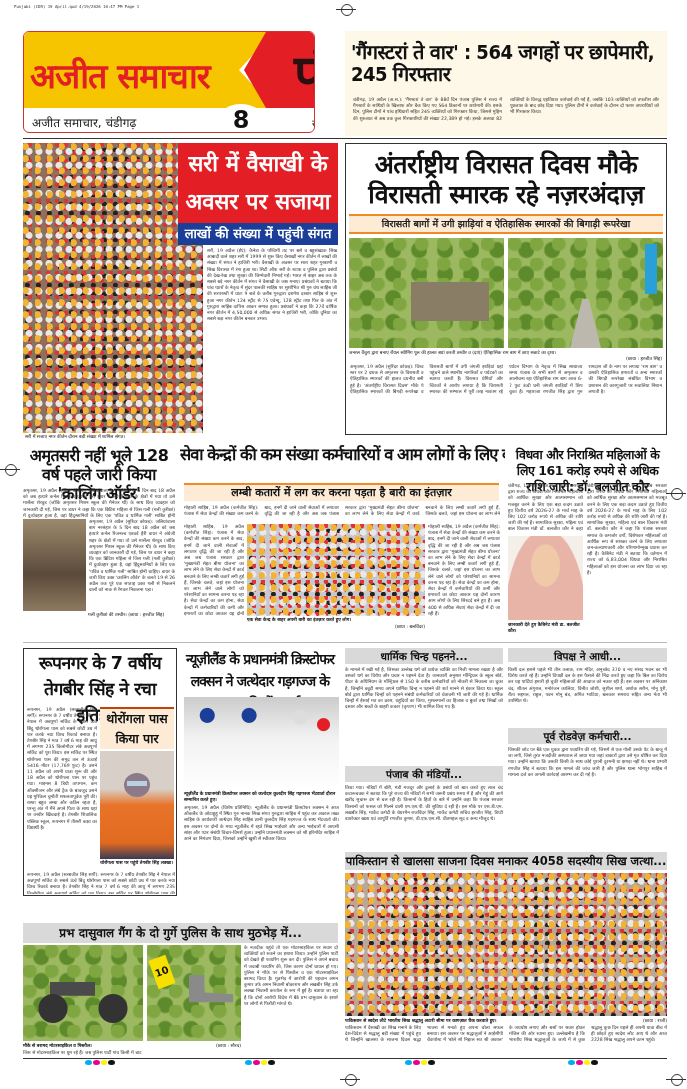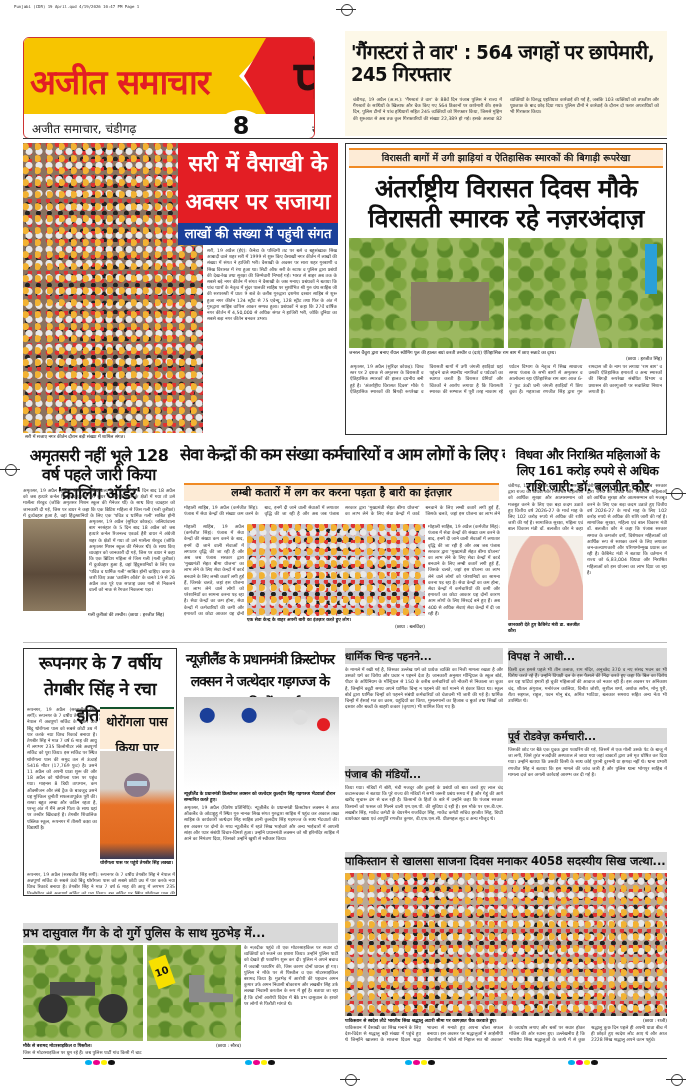--- a/index.html
+++ b/index.html
@@ -2,40 +2,40 @@
 <html><head>
 <meta charset="utf-8">
 <style>
 *{box-sizing:border-box;margin:0;padding:0}
 body{width:687px;height:1089px;background:#fff;font-family:"DejaVu Sans","Liberation Sans",sans-serif;position:relative;overflow:hidden;color:#111}
 .abs{position:absolute}
 .slug{left:14px;top:4px;font-size:4px;color:#333;font-family:"DejaVu Sans Mono",monospace;white-space:nowrap}
 .regmark{width:20px;height:20px}
 .regmark:before{content:"";position:absolute;left:0;top:9px;width:20px;height:1px;background:#333}
 .regmark:after{content:"";position:absolute;left:5px;top:4px;width:10px;height:10px;border:1px solid #333;border-radius:50%}
-.mast{left:23px;top:37px;width:292px;height:102px;border:1px solid #c33;border-radius:6px;overflow:hidden;background:#fff}
+.mast{left:23px;top:31px;width:292px;height:102px;border:1px solid #c33;border-radius:6px;overflow:hidden;background:#fff}
 .mast .yel{position:absolute;left:0;top:0;width:250px;height:76px;background:#f7c500;clip-path:polygon(0 0,100% 0,86% 50%,100% 100%,0 100%)}
 .mast .red{position:absolute;left:220px;top:0;width:100px;height:76px;background:#e31e24;clip-path:polygon(22% 0,100% 0,100% 100%,22% 100%,0 50%)}
 .mast .title1{position:absolute;left:6px;top:20px;font-size:34px;font-weight:bold;color:#e31e24;font-family:"DejaVu Serif",serif;letter-spacing:-1px;white-space:nowrap}
 .mast .title2{position:absolute;left:270px;top:4px;font-size:52px;font-weight:bold;color:#2a1010;font-family:"DejaVu Serif",serif;white-space:nowrap}
 .mast .pagenum{position:absolute;left:194px;top:72px;width:46px;height:32px;background:#fff;border-radius:50% 50% 0 0;text-align:center;font-size:24px;font-weight:bold;padding-top:2px}
 .mast .sub{position:absolute;left:8px;top:82px;font-size:12px;color:#222}
 .mast .date{position:absolute;left:288px;top:84px;font-size:10px;color:#222;white-space:nowrap}
 .lead{left:345px;top:31px;width:322px;height:105px;background:#fdf8e8}
 .lead h1{font-size:20px;line-height:22px;font-weight:bold;padding:10px 6px;font-family:"DejaVu Sans Condensed","DejaVu Sans",sans-serif;letter-spacing:-0.5px}
 .txt{font-size:4.6px;line-height:6.2px;color:#333;text-align:justify}
 .cols2{column-count:2;column-gap:8px}
 .cols4{column-count:4;column-gap:6px}
 .rule{height:1px;background:#333}
 .photo{background:linear-gradient(135deg,#9a8a70,#d9c9a0 40%,#7a6a50);overflow:hidden}
 .crowd{background:radial-gradient(circle at 20% 30%,#f2b233 0 3px,transparent 4px),radial-gradient(circle at 60% 60%,#e8e8e8 0 3px,transparent 4px),radial-gradient(circle at 80% 20%,#d33 0 2px,transparent 3px),radial-gradient(circle at 40% 80%,#222 0 2px,transparent 3px),#8a7260;background-size:12px 12px,10px 14px,9px 8px,11px 9px}
 .green{background:radial-gradient(circle at 30% 30%,#7fa640 0 6px,transparent 8px),radial-gradient(circle at 70% 50%,#5d8a2a 0 7px,transparent 9px),#9cb860;background-size:22px 20px,26px 24px}
 .redhead{background:#e31e24;color:#fff;font-weight:bold;text-align:center}
 .bluehead{background:#1b3f99;color:#fff;font-weight:bold;text-align:center}
-.boxhead{background:#d9d9d9;font-weight:bold;color:#111}
+.boxhead{background:#d9d9d9;font-weight:bold;text-align:center;color:#111}
 .caption{font-size:4.6px;line-height:6px;color:#111}
 .cmyk{height:5px;width:30px;display:flex;gap:1px}
 .cmyk span{flex:1;border-radius:50%}
 </style>
 </head>
 <body>
 
 <div class="abs slug">Punjabi (CDR) 19 April.qxd   4/19/2026   10:47 PM   Page 1</div>
 <div class="abs regmark" style="left:336px;top:0"></div>
 <div class="abs regmark" style="left:0;top:460px"></div>
@@ -59,22 +59,22 @@
 </div>
 <div class="abs rule" style="left:23px;top:138px;width:644px"></div>
 
 <div class="abs crowd" style="left:23px;top:143px;width:180px;height:290px"></div>
 <div class="abs redhead" style="left:178px;top:143px;width:160px;height:80px;font-size:22px;line-height:38px;padding-top:2px">सरी में वैसाखी के अवसर पर सजाया नगर कीर्तन</div>
 <div class="abs bluehead" style="left:178px;top:223px;width:160px;height:22px;font-size:13px;line-height:22px">लाखों की संख्या में पहुंची संगत</div>
 <div class="abs txt" style="left:207px;top:248px;width:130px;height:180px;overflow:hidden">सरी, 19 अप्रैल (ईएं): कैनेडा के पश्चिमी तट पर बसे व बहुसंख्यक सिख आबादी वाले शहर सरी में 1999 से शुरू किए वैसाखी नगर कीर्तन में लाखों की संख्या में संगत ने हाजिरी भरी। वैसाखी के अवसर पर सारा शहर गुरबाणी व सिख विरासत में रंगा हुआ था। सिटी ऑफ सरी के स्टाफ व पुलिस द्वारा प्रबंधों की देख-रेख तथा सुरक्षा की जिम्मेवारी निभाई गई। भारत से बाहर अब तक के सबसे बड़े नगर कीर्तन में संगत ने वैसाखी के जश्न मनाए। प्रबंधकों ने बताया कि पांच प्यारों के नेतृत्व में सुंदर पालकी साहिब पर सुशोभित श्री गुरु ग्रंथ साहिब जी की सरपरस्ती में प्रातः 9 बजे के करीब गुरुद्वारा दशमेश दरबार साहिब से शुरू हुआ नगर कीर्तन 124 स्ट्रीट से 75 एवेन्यू, 128 स्ट्रीट तथा फिर के अंत में गुरुद्वारा साहिब वापिस आकर सम्पन्न हुआ। प्रबंधकों ने कहा कि 27वें वार्षिक नगर कीर्तन में 4,50,000 से अधिक संगत ने हाजिरी भरी, जोकि दुनिया का सबसे बड़ा नगर कीर्तन बनकर उभरा।</div>
 <div class="abs caption" style="left:25px;top:434px;width:180px">सरी में सजाए नगर कीर्तन दौरान बड़ी संख्या में शामिल संगत।</div>
 
 <div class="abs" style="left:345px;top:143px;width:322px;height:292px;border:1px solid #333">
+  <div style="font-size:25px;line-height:30px;font-weight:bold;text-align:center;padding:6px 4px 0;letter-spacing:-0.5px">अंतर्राष्ट्रीय विरासत दिवस मौके विरासती स्मारक रहे नज़रअंदाज़</div>
   <div style="margin:4px 3px 0;background:#fdebd6;border-top:2px solid #f08a24;border-bottom:2px solid #f08a24;font-size:9.5px;font-weight:bold;text-align:center;line-height:16px;color:#222">विरासती बागों में उगी झाड़ियां व ऐतिहासिक स्मारकों की बिगाड़ी रूपरेखा</div>
-  <div style="font-size:25px;line-height:30px;font-weight:bold;text-align:center;padding:6px 4px 0;letter-spacing:-0.5px">अंतर्राष्ट्रीय विरासत दिवस मौके विरासती स्मारक रहे नज़रअंदाज़</div>
   <div style="display:flex;gap:4px;margin:4px 3px 0;height:110px">
     <div class="green" style="flex:1;position:relative">
       <div style="position:absolute;left:40%;top:40%;width:50%;height:35%;background:#8a7d66"></div>
     </div>
     <div class="green" style="flex:1;position:relative">
       <div style="position:absolute;left:40%;bottom:0;width:20%;height:45%;background:#bcb8ad;clip-path:polygon(40% 0,60% 0,100% 100%,0 100%)"></div>
       <div style="position:absolute;right:6px;top:6px;width:12px;height:50px;background:#2aa0d8"></div>
     </div>
   </div>
   <div class="caption" style="margin:2px 3px 0">जनरल वैंचुरा द्वारा बनाए रॉयल स्वीमिंग पूल की हालत बयां करती तस्वीर व (दाएं) ऐतिहासिक राम बाग में छाए सन्नाटे का दृश्य।</div>
@@ -101,40 +101,40 @@
 <div class="abs txt" style="left:508px;top:483px;width:75px;height:50px;overflow:hidden">चंडीगढ़, 19 अप्रैल (अ.स.): पंजाब सरकार द्वारा राज्य की विधवा और निराश्रित महिलाओं को आर्थिक सुरक्षा और आत्मसम्मान को मजबूत करने के लिए एक बड़ा कदम उठाते हुए वित्तीय वर्ष 2026-27 के मार्च माह के लिए 102 करोड़ रुपये से अधिक की राशि जारी की गई है। सामाजिक सुरक्षा, महिला एवं बाल विकास मंत्री डॉ. बलजीत कौर ने कहा कि पंजाब सरकार समाज के कमजोर वर्गों, विशेषकर महिलाओं को आर्थिक रूप से सशक्त करने के लिए लगातार जन-कल्याणकारी और परिणामोन्मुख प्रयास कर रही है। कैबिनेट मंत्री ने बताया कि वर्तमान में राज्य को 6,83,004 विधवा और निराश्रित महिलाओं को इस योजना का लाभ दिया जा रहा है।</div>
 <div class="abs" style="left:508px;top:536px;width:75px;height:84px;background:radial-gradient(ellipse at 50% 35%,#f0c9a8 0 14px,transparent 15px),radial-gradient(ellipse at 50% 100%,#e8b4a8 0 40px,transparent 41px),#f4efe8"></div>
 <div class="abs caption" style="left:508px;top:622px;width:75px;font-weight:bold">जानकारी देते हुए कैबिनेट मंत्री डा. बलजीत कौर।</div>
 <div class="abs txt" style="left:587px;top:483px;width:80px;height:150px;overflow:hidden">चंडीगढ़, 19 अप्रैल (अ.स.): पंजाब सरकार द्वारा राज्य की विधवा और निराश्रित महिलाओं को आर्थिक सुरक्षा और आत्मसम्मान को मजबूत करने के लिए एक बड़ा कदम उठाते हुए वित्तीय वर्ष 2026-27 के मार्च माह के लिए 102 करोड़ रुपये से अधिक की राशि जारी की गई है। सामाजिक सुरक्षा, महिला एवं बाल विकास मंत्री डॉ. बलजीत कौर ने कहा कि पंजाब सरकार समाज के कमजोर वर्गों, विशेषकर महिलाओं को आर्थिक रूप से सशक्त करने के लिए लगातार जन-कल्याणकारी और परिणामोन्मुख प्रयास कर रही है। कैबिनेट मंत्री ने बताया कि वर्तमान में राज्य को 6,83,004 विधवा और निराश्रित महिलाओं को इस योजना का लाभ दिया जा रहा है।</div>
 
 <div class="abs rule" style="left:23px;top:642px;width:644px;background:#bbb"></div>
 
 <div class="abs" style="left:23px;top:648px;width:154px;height:248px;border:1px solid #333">
   <div style="font-size:17.5px;line-height:26px;font-weight:bold;text-align:center;letter-spacing:-0.5px;padding-top:1px">रूपनगर के 7 वर्षीय तेगबीर सिंह ने रचा इतिहास</div>
   <div class="txt" style="position:absolute;left:3px;top:58px;width:70px;height:165px;overflow:hidden">रूपनगर, 19 अप्रैल (सरबजीत सिंह सर्गी): रूपनगर के 7 वर्षीय तेगबीर सिंह ने नेपाल में अन्नपूर्णा सर्किट के सबसे ऊंचे बिंदु थोरोंगला पास को सबसे छोटी उम्र में पार करके नया विश्व रिकार्ड बनाया है। तेगबीर सिंह ने मात्र 7 वर्ष 6 माह की आयु में लगभग 235 किलोमीटर लंबे अन्नपूर्णा सर्किट को पूरा किया। इस सर्किट पर स्थित थोरोंगला पास की समुद्र तल से ऊंचाई 5416 मीटर (17,769 फुट) है। उसने 11 अप्रैल को अपनी यात्रा शुरू की और 18 अप्रैल को थोरोंगला पास पर पहुंच गया। माइनस 8 डिग्री तापमान, कम ऑक्सीजन और लंबे ट्रैक के बावजूद उसने यह मुश्किल चुनौती सफलतापूर्वक पूरी की। रास्ता बहुत लम्बा और कठिन रहता है, परन्तु अंत में मैंने अपने पिता के साथ यहां पर तस्वीर खिंचवाई है। तेगबीर शिवालिक पब्लिक स्कूल, रूपनगर में तीसरी कक्षा का विद्यार्थी है।</div>
-  <div style="position:absolute;left:76px;top:58px;width:74px;height:42px;border-top:2px solid #14532d;background:#fdebd6;font-size:12.5px;font-weight:bold;text-align:center;line-height:26px">थोरोंगला पास किया पार</div>
+  <div style="position:absolute;left:76px;top:58px;width:74px;height:42px;border-top:2px solid #c2410c;background:#fdebd6;font-size:12.5px;font-weight:bold;text-align:center;line-height:20px">थोरोंगला पास किया पार</div>
   <div style="position:absolute;left:76px;top:102px;width:74px;height:108px;background:linear-gradient(180deg,#d8d0c8 0,#d8d0c8 35%,#e8742a 50%,#e06a20 85%,#3a3a55 100%)">
     <div style="position:absolute;left:24px;top:22px;width:26px;height:24px;border-radius:50%;background:#8c7a8a"></div>
     <div style="position:absolute;left:27px;top:30px;width:20px;height:5px;background:#b8d0e0"></div>
   </div>
   <div class="caption" style="position:absolute;left:76px;top:211px;width:74px;font-weight:bold">थोरोंगला पास पर पहुंचे तेगबीर सिंह लक्खा।</div>
   <div class="txt" style="position:absolute;left:3px;top:223px;width:148px;height:22px;overflow:hidden">रूपनगर, 19 अप्रैल (सरबजीत सिंह सर्गी): रूपनगर के 7 वर्षीय तेगबीर सिंह ने नेपाल में अन्नपूर्णा सर्किट के सबसे ऊंचे बिंदु थोरोंगला पास को सबसे छोटी उम्र में पार करके नया विश्व रिकार्ड बनाया है। तेगबीर सिंह ने मात्र 7 वर्ष 6 माह की आयु में लगभग 235 किलोमीटर लंबे अन्नपूर्णा सर्किट को पूरा किया। इस सर्किट पर स्थित थोरोंगला पास की समुद्र तल से ऊंचाई 5416 मीटर (17,769 फुट) है। उसने 11 अप्रैल को अपनी यात्रा शुरू की और 18 अप्रैल को थोरोंगला पास पर पहुंच गया। माइनस 8 डिग्री तापमान, कम ऑक्सीजन और लंबे ट्रैक के बावजूद उसने यह मुश्किल चुनौती सफलतापूर्वक पूरी की। रास्ता बहुत लम्बा और कठिन रहता है, परन्तु अंत में मैंने अपने पिता के साथ यहां पर तस्वीर खिंचवाई है। तेगबीर शिवालिक पब्लिक स्कूल, रूपनगर में तीसरी कक्षा का विद्यार्थी है।</div>
 </div>
 
 <div class="abs" style="left:182px;top:648px;width:156px;font-size:14px;line-height:22px;font-weight:bold;text-align:center;letter-spacing:-0.8px">न्यूज़ीलैंड के प्रधानमंत्री क्रिस्टोफर लक्सन ने जत्थेदार गड़गज्ज के साथ की भेंटवार्ता</div>
 <div class="abs" style="left:184px;top:697px;width:155px;height:92px;background:radial-gradient(circle at 15% 20%,#1b3f99 0 7px,transparent 8px),radial-gradient(circle at 42% 20%,#1b3f99 0 7px,transparent 8px),radial-gradient(circle at 75% 22%,#ddd 0 7px,transparent 8px),radial-gradient(circle at 90% 30%,#e31e24 0 6px,transparent 7px),linear-gradient(180deg,#ccc 0,#f2f2f2 45%,#fff 100%)"></div>
 <div class="abs caption" style="left:184px;top:791px;width:155px;font-weight:bold">न्यूज़ीलैंड के प्रधानमंत्री क्रिस्टोफर लक्सन को जत्थेदार कुलदीप सिंह गड़गज्ज भेंटवार्ता दौरान सम्मानित करते हुए।</div>
 <div class="abs txt" style="left:184px;top:805px;width:155px;height:80px;overflow:hidden">अमृतसर, 19 अप्रैल (विशेष प्रतिनिधि): न्यूज़ीलैंड के प्रधानमंत्री क्रिस्टोफर लक्सन ने आज ऑकलैंड के ओटाहुहू में स्थित गुरु नानक सिख संगत गुरुद्वारा साहिब में पहुंच कर अकाल तख्त साहिब के कार्यकारी जत्थेदार सिंह साहिब ज्ञानी कुलदीप सिंह गड़गज्ज के साथ भेंटवार्ता की। इस अवसर पर दोनों के मध्य न्यूज़ीलैंड में रहते सिख भाईचारे और अन्य भाईचारों में आपसी सांझ और प्यार संबंधी विचार-विमर्श हुआ। उन्होंने प्रधानमंत्री लक्सन को श्री हरिमंदिर साहिब में आने का निमंत्रण दिया, जिसको उन्होंने खुशी से स्वीकार किया।</div>
 
 <div class="abs boxhead" style="left:345px;top:648px;width:158px;height:16px;font-size:10.5px;line-height:16px">धार्मिक चिन्ह पहनने...</div>
 <div class="abs txt" style="left:345px;top:667px;width:158px;height:95px;overflow:hidden">के मामले में रखी गई है, जिसका उल्लेख धर्म को प्रत्येक व्यक्ति का निजी मामला रखता है और उसको धर्म का विरोध और प्रचार न पहनने देता है। जानकारी अनुसार मॉन्ट्रियल के स्कूल बोर्ड, पीटर के अधिनियम के मॉन्ट्रियल से 150 के करीब कर्मचारियों को नौकरी से निकाला जा चुका है, जिन्होंने ड्यूटी समय अपने धार्मिक चिन्ह न पहनने की शर्त मानने से इंकार किया था। स्कूल बोर्ड द्वारा धार्मिक चिन्हों को पहनने संबंधी कर्मचारियों को चेतावनी भी जारी की गई है। धार्मिक चिन्हों में ईसाई मत का क्रास, यहूदियों का किपा, मुसलमानों का हिजाब व बुर्का तथा सिखों को दस्तार और बच्चों के बाहरी ककार (कृपाण) भी शामिल किए गए हैं।</div>
 <div class="abs boxhead" style="left:345px;top:766px;width:158px;height:16px;font-size:10.5px;line-height:16px">पंजाब की मंडियों...</div>
 <div class="abs txt" style="left:345px;top:785px;width:158px;height:60px;overflow:hidden">किया गया। मंडियों में बोरी, मंडी मजदूर और ढुलाई के प्रबंधों को बात करते हुए लाल चंद कटारूचक्क ने बताया कि पूरे राज्य की मंडियों में सभी जरूरी प्रबंध समय में है और गेहूं की आगे खरीद सुचारू ढंग से चल रही है। किसानों के हितों के बारे में उन्होंने कहा कि पंजाब सरकार किसानों को फसल को मिलने वाली एम.एस.पी. की सुविधा दे रही है। इस मौके पर एस.डी.एम. लखबीर सिंह, मार्केट कमेटी के चेयरमैन राजविंदर सिंह, मार्केट कमेटी सचिव हरजीत सिंह, डिप्टी डायरेक्टर खाद्य एवं आपूर्ति रणजीत कुमार, डी.एफ.एस.सी. प्रीतमहल सूद व अन्य मौजूद थे।</div>
 
-<div class="abs boxhead" style="left:508px;top:648px;width:159px;height:28px;font-size:10.5px;line-height:16px">विपक्ष ने आधी...</div>
+<div class="abs boxhead" style="left:508px;top:648px;width:159px;height:14px;font-size:10.5px;line-height:16px">विपक्ष ने आधी...</div>
 <div class="abs txt" style="left:508px;top:667px;width:159px;height:55px;overflow:hidden">किसी दल इससे पहले भी तीन तलाक, राम मंदिर, अनुच्छेद 370 व नए संसद भवन का भी विरोध करते रहे हैं। उन्होंने विपक्षी दल के इस फैसले की निंदा करते हुए कहा कि बिल का विरोध कर यह पार्टियां हमारी हो चुकी महिलाओं की आवाज को नकार रही हैं। इस अवसर पर अनिकाश चंद, शीतल अंगुराल, मनोरंजन कालिया, विनीत जोशी, सुशील शर्मा, अशोक सरीन, मोनू पुरी, रीता सहगल, राहुल, पवन मोनू बंड, अमित भाटिया, बलकार समराय सहित अन्य नेता भी उपस्थित थे।</div>
 <div class="abs boxhead" style="left:508px;top:728px;width:159px;height:16px;font-size:10.5px;line-height:16px">पूर्व रोडवेज़ कर्मचारी...</div>
 <div class="abs txt" style="left:508px;top:747px;width:159px;height:96px;overflow:hidden">जिसकी छोट पर बैठे एक युवक द्वारा फायरिंग की गई, जिसमें से एक गोली उसके पेट के बाजू में जा लगी, जिसे तुरंत नजदीकी अस्पताल ले जाया गया जहां डाक्टरों द्वारा उसे मृत घोषित कर दिया गया। उन्होंने बताया कि उसकी किसी के साथ कोई पुरानी दुश्मनी या झगड़ा नहीं थे। थाना प्रभारी रणजीत सिंह ने बताया कि इस मामले की जांच जारी है और पुलिस थाना भोगपुर साहिब में मामला दर्ज कर अगली कार्रवाई आरम्भ कर दी गई है।</div>
 
 <div class="abs boxhead" style="left:345px;top:852px;width:322px;height:18px;font-size:11.5px;line-height:18px">पाकिस्तान से खालसा साजना दिवस मनाकर 4058 सदस्यीय सिख जत्था...</div>
 <div class="abs crowd" style="left:345px;top:873px;width:322px;height:143px;background-color:#b8a898"></div>
 <div class="abs caption" style="left:345px;top:1018px;width:260px;font-weight:bold">पाकिस्तान से स्वदेश लौटे भारतीय सिख श्रद्धालु अटारी सीमा पर कागज़ात चैक करवाते हुए।</div>
 <div class="abs caption" style="left:610px;top:1018px;width:57px;text-align:right">(छाया : राजी)</div>
 <div class="abs txt cols4" style="left:345px;top:1025px;width:322px;height:32px;overflow:hidden">पाकिस्तान में वैसाखी का सिख मनाने के लिए देश-विदेश से श्रद्धालु बड़ी संख्या में पहुंचे हुए थे जिन्होंने खालसा के साजना दिवस श्रद्धा भावना से मनाते हुए अपना चोला सफल बनाया। इस अवसर पर श्रद्धालुओं ने आईसीपी चैकपोस्ट में 'बोले सो निहाल सत श्री अकाल' के जयघोष लगाए और बसों पर सवार होकर मंजिल की ओर रवाना हुए। उल्लेखनीय है कि भारतीय सिख श्रद्धालुओं के जत्थे में से कुछ श्रद्धालु कुछ दिन पहले ही अपनी यात्रा बीच में ही छोड़ते हुए स्वदेश लौट आए थे और आज 2228 सिख श्रद्धालु अपने वतन पहुंचे।</div>
 

